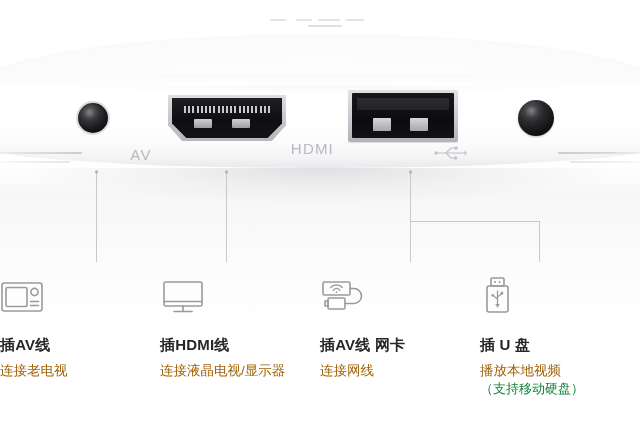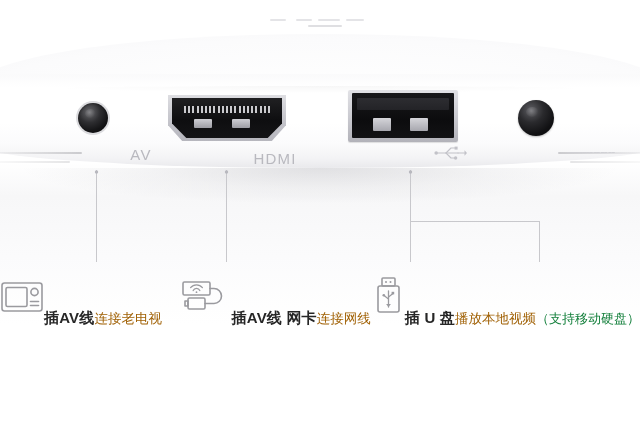--- a/index.html
+++ b/index.html
@@ -204,43 +204,43 @@
   .silk {
     position: absolute;
     color: #b9b9bf;
     font-size: 15px;
     letter-spacing: 1.2px;
     font-family: "Liberation Sans", sans-serif;
     white-space: nowrap;
     margin-left: 48px;
   }
   .silk-av   { left: 78px;  top: 146px; width: 30px; text-align:center; }
-  .silk-hdmi { left: 168px; top: 150px; width:118px; text-align:center; }
+  .silk-hdmi { left: 168px; top: 140px; width:118px; text-align:right; }
   .silk-usb  { left: 386px; top: 145px; width: 34px; height: 16px; }
   .silk-micro{
     left: 519px; top: 150px; width: 40px;
     font-size: 3px; line-height: 4px; color:#cfcfd4; letter-spacing: .2px;
     text-align:center;
   }
 
   
   .leaders { position: absolute; left:0; top:0; width:640px; height:427px; }
 
   
   .cards {
     position: absolute;
     left: 0; top: 268px;
     width: 640px;
     display: flex;
   }
   .card {
     flex: 1 1 0;
     display: flex;
-    flex-direction: row;
-    align-items: flex-end;
+    flex-direction: column;
+    align-items: flex-start;
   }
   .card-icon {
     height: 60px;
     display: flex;
     align-items: center;
     justify-content: center;
   }
   .card-title {
     margin-top: 8px;
     font-size: 15px;
@@ -360,20 +360,32 @@
           <rect x="6" y="7.5" width="21" height="19" rx="1.5"></rect>
           <circle cx="34.5" cy="12" r="3.6"></circle>
           <path d="M30.5 21.5 H38.5"></path>
           <path d="M30.5 25.5 H38.5"></path>
         </svg>
       </div>
       <div class="card-title">插AV线</div>
       <div class="card-desc">连接老电视</div>
     </div>
 
+    <div class="card">
+      <div class="card-icon">
+        <svg width="46" height="38" viewBox="0 0 46 38" fill="none" stroke="#9a9a9f" stroke-width="1.6" stroke-linecap="round" stroke-linejoin="round">
+          <rect x="4" y="3" width="38" height="24" rx="1.6"></rect>
+          <path d="M4 22.5 H42"></path>
+          <path d="M23 27 V32"></path>
+          <path d="M14 32.5 H32"></path>
+        </svg>
+      </div>
+      <div class="card-title">插HDMI线</div>
+      <div class="card-desc">连接液晶电视/显示器</div>
+    </div>
 
     <div class="card">
       <div class="card-icon">
         <svg width="52" height="40" viewBox="0 0 52 40" fill="none" stroke="#9a9a9f" stroke-width="1.6" stroke-linecap="round" stroke-linejoin="round">
           <rect x="3" y="4" width="27" height="13" rx="1.4"></rect>
           <path d="M13.2 12.6 a3.6 3.6 0 0 1 6.6 0" stroke-width="1.3"></path>
           <path d="M10.6 9.6 a7.6 7.6 0 0 1 11.8 0" stroke-width="1.3"></path>
           <circle cx="16.5" cy="14.2" r="0.9" fill="#9a9a9f" stroke="none"></circle>
           <path d="M30 10.5 h4 a7.5 7.5 0 0 1 0 15 h-9"></path>
           <rect x="8" y="20" width="17" height="11" rx="1.4"></rect>

